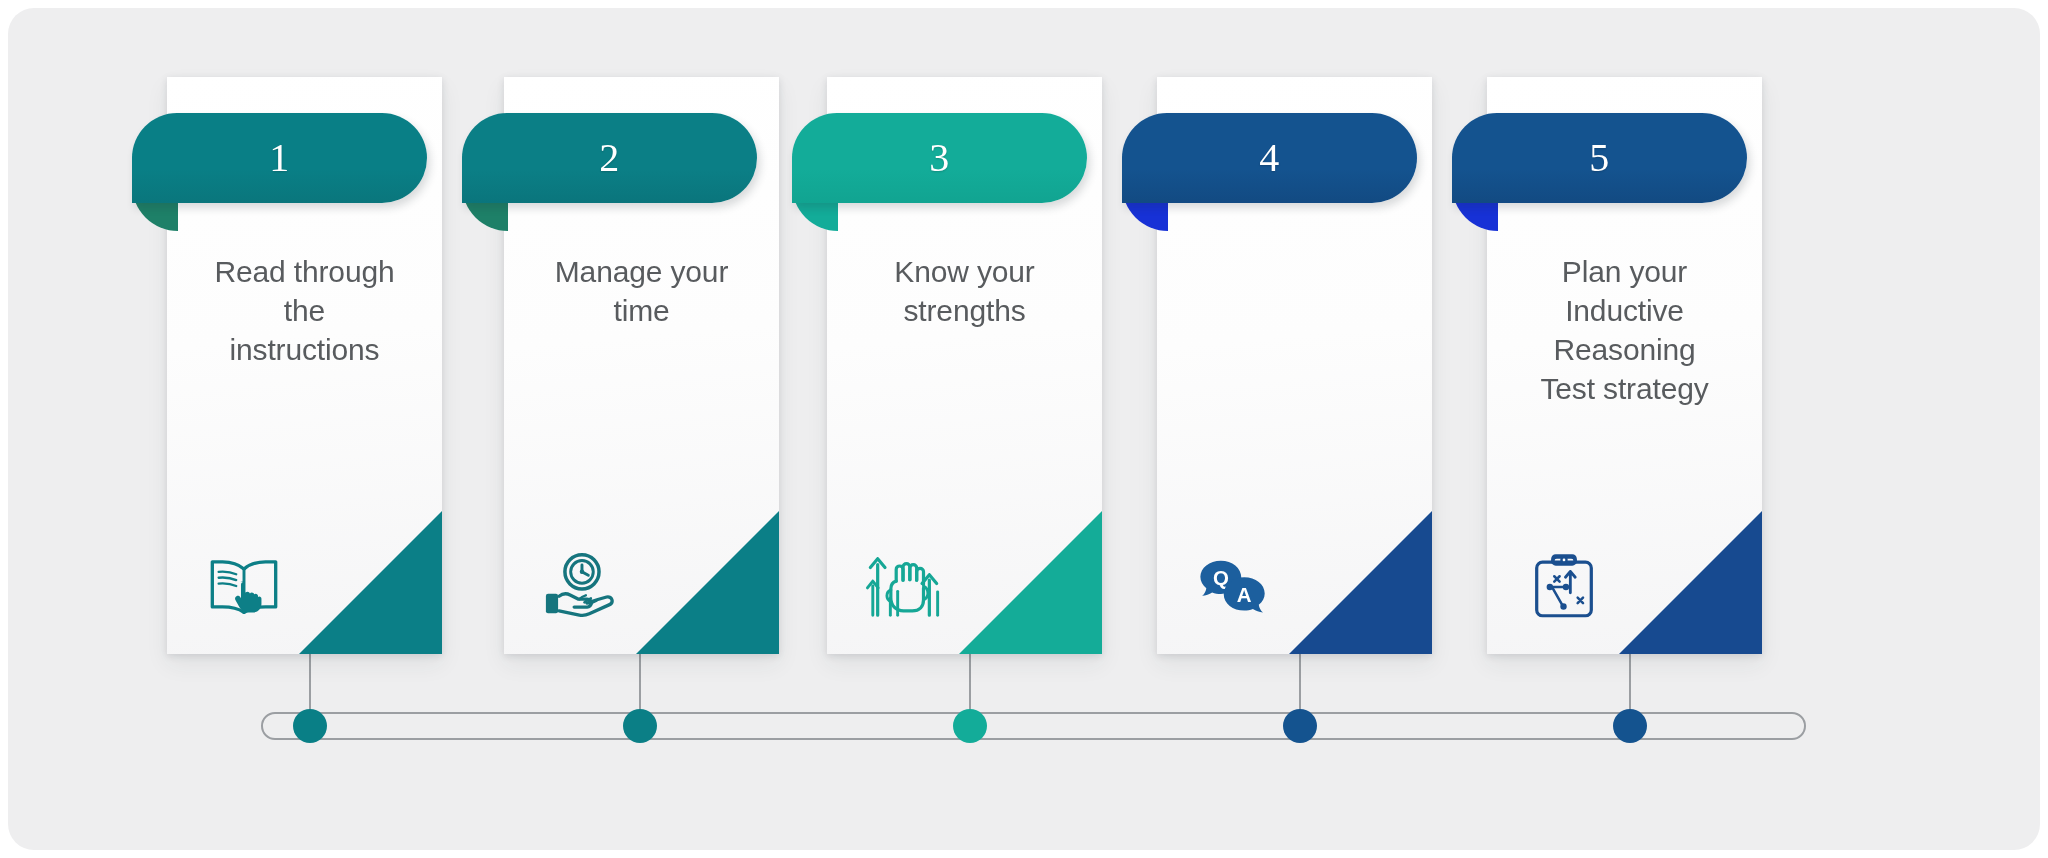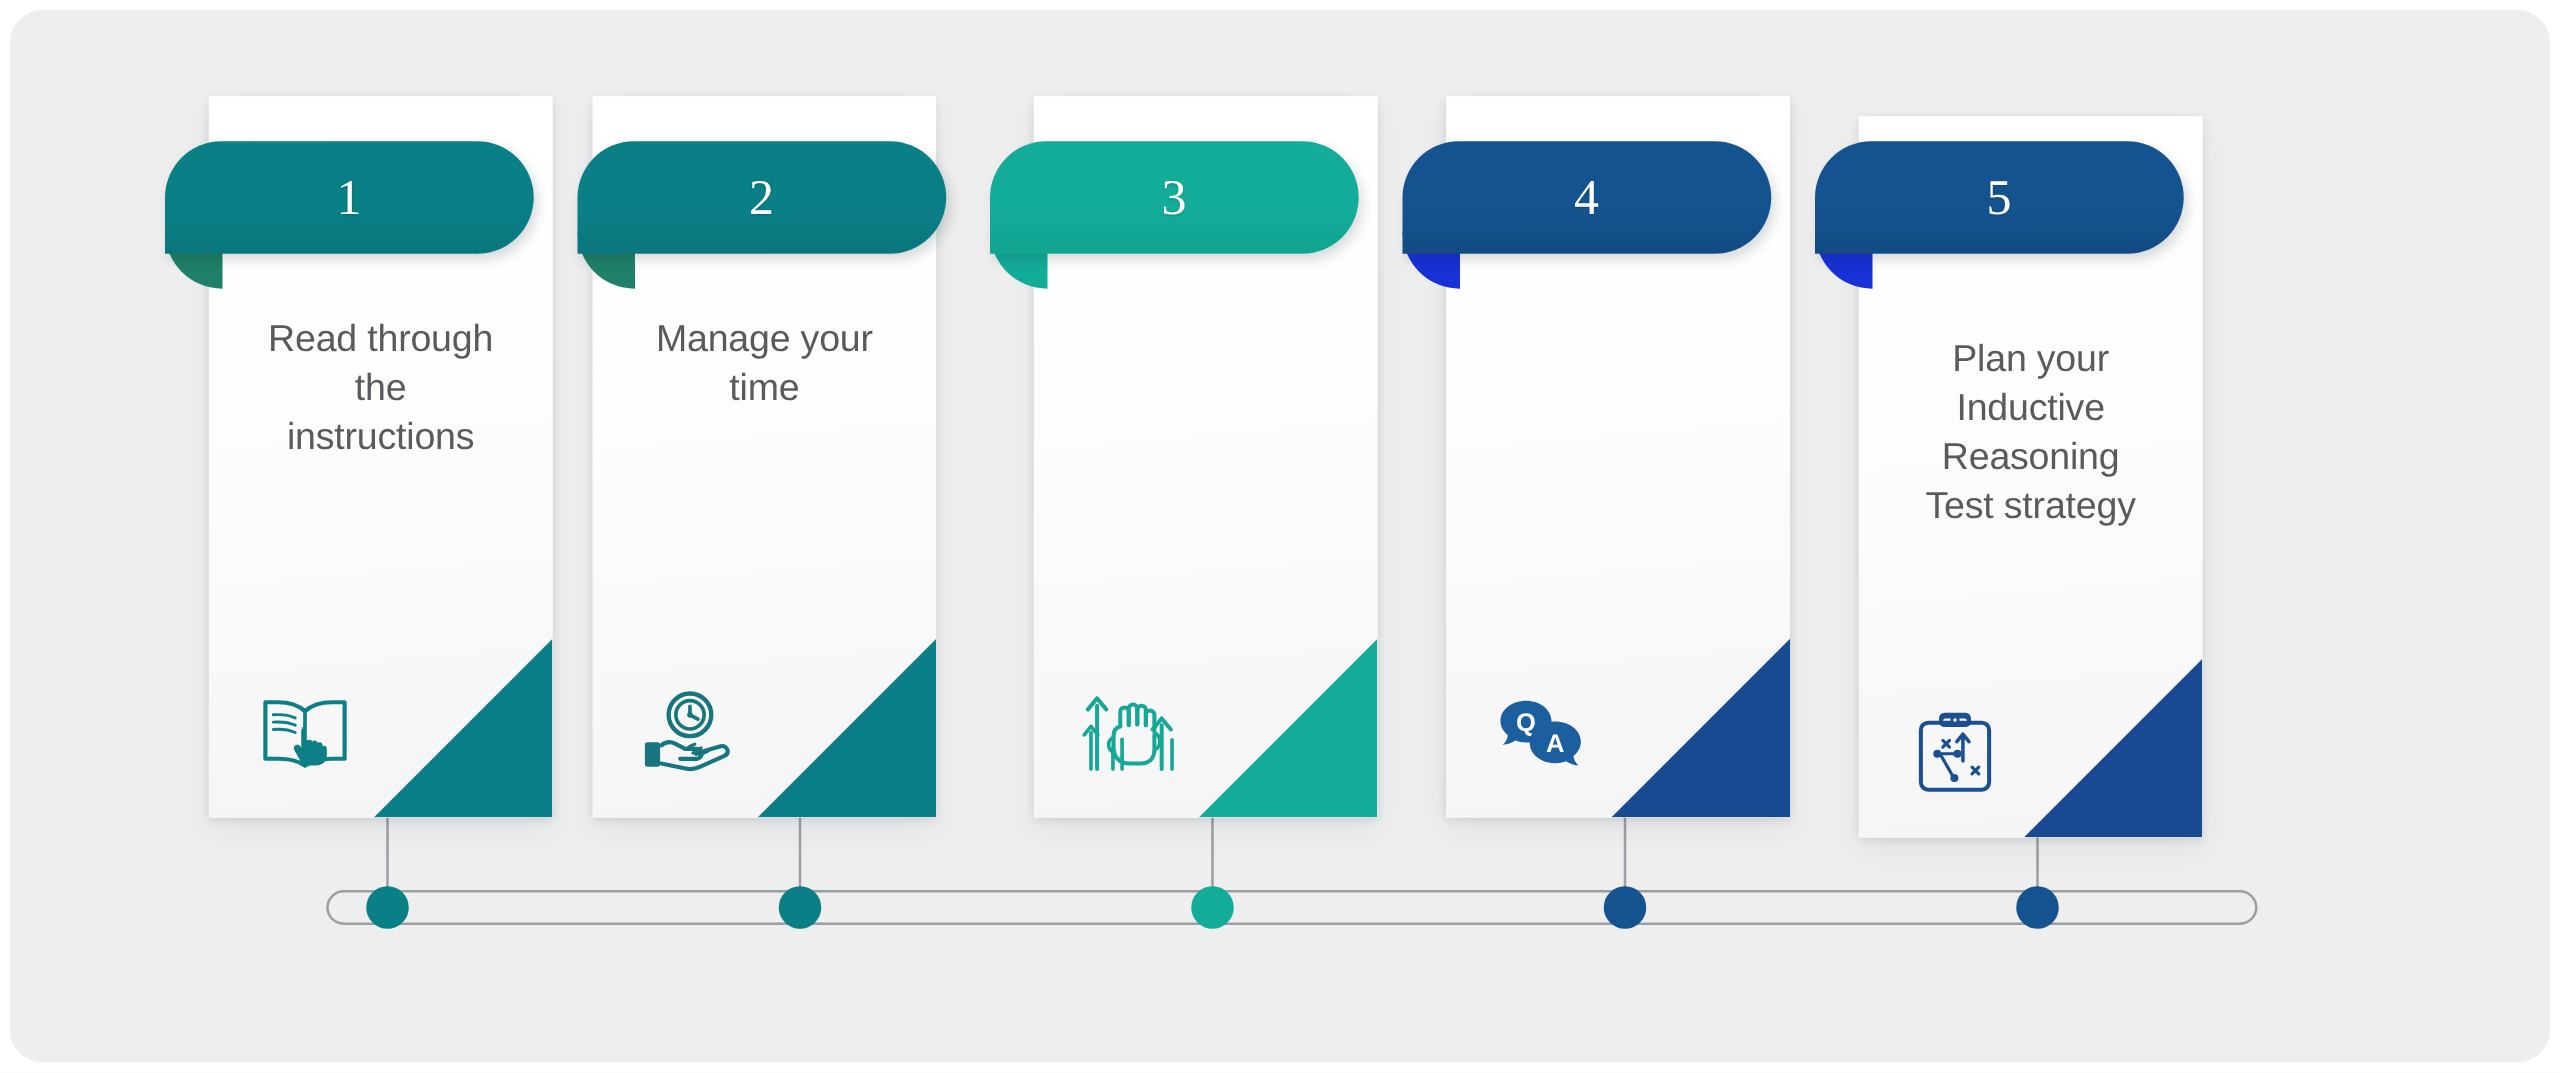--- a/index.html
+++ b/index.html
@@ -211,21 +211,21 @@
               </g>
             </svg>
           </div>
         </div>
         <div class="ribbon-wrap" style="left: 124px;">
           <div class="ribbon-fold" style="background: rgb(30, 128, 104);"></div>
           <div class="ribbon" style="background: linear-gradient(rgb(9, 127, 134) 0%, rgb(9, 127, 134) 62%, rgb(10, 118, 124) 100%);">
             <span class="ribbon-num">1</span>
           </div>
         </div>
-        <div class="card" style="left: 466px;">
+        <div class="card" style="left: 496px;">
           <div class="corner">
             <svg viewBox="0 0 143 143" preserveAspectRatio="none">
               <polygon points="143,0 143,143 0,143" fill="#0b7f87"></polygon>
             </svg>
           </div>
           <div class="card-title">Manage your
 time</div>
           <div class="card-icon">
             <svg viewBox="0 0 80 72">
               <g fill="none" stroke="#16757e" stroke-width="3.6" stroke-linejoin="round" stroke-linecap="round">
@@ -254,20 +254,22 @@
           <div class="ribbon" style="background: linear-gradient(rgb(11, 127, 134) 0%, rgb(11, 127, 134) 62%, rgb(10, 117, 124) 100%);">
             <span class="ribbon-num">2</span>
           </div>
         </div>
         <div class="card" style="left: 819px;">
           <div class="corner">
             <svg viewBox="0 0 143 143" preserveAspectRatio="none">
               <polygon points="143,0 143,143 0,143" fill="#14ac98"></polygon>
             </svg>
           </div>
+          <div class="card-title">Know your
+strengths</div>
           <div class="card-icon">
             <svg viewBox="0 0 80 72">
               <g fill="none" stroke="#16a796" stroke-width="3.3" stroke-linejoin="round" stroke-linecap="round">
                 <path d="M13 66 L13 14 M13 8 L5.5 17 M13 8 L20.5 17"></path>
                 <path d="M32 31 v-12 a3.5 3.5 0 0 1 7 0 v11"></path>
                 <path d="M39 30 v-13.5 a3.5 3.5 0 0 1 7 0 v13"></path>
                 <path d="M46 29.5 v-12 a3.5 3.5 0 0 1 7 0 v12.5"></path>
                 <path d="M53 30 v-8.5 a3.5 3.5 0 0 1 7 0 v13"></path>
                 <path d="M32 31 c-3.5 1-5.5 4-5.5 8 v9 c0 8 5 13.5 13 13.5 h9 c7.5 0 11.5-4.5 11.5-11.5 v-12"></path>
                 <path d="M60 36 c3 1.5 4.5 4 4.5 7.5 0 3-1.5 5.2-4 6.5" stroke-width="3"></path>
@@ -305,21 +307,21 @@
               <text x="50.5" y="52" text-anchor="middle" font-family="Liberation Sans, sans-serif" font-size="21" font-weight="700" fill="#ffffff">A</text>
             </svg>
           </div>
         </div>
         <div class="ribbon-wrap" style="left: 1114px;">
           <div class="ribbon-fold" style="background: rgb(23, 49, 214);"></div>
           <div class="ribbon" style="background: linear-gradient(rgb(20, 83, 143) 0%, rgb(20, 83, 143) 62%, rgb(18, 74, 130) 100%);">
             <span class="ribbon-num">4</span>
           </div>
         </div>
-        <div class="card" style="left: 1479px; margin-top: 16px;">
+        <div class="card" style="left: 1479px;">
           <div class="corner">
             <svg viewBox="0 0 143 143" preserveAspectRatio="none">
               <polygon points="143,0 143,143 0,143" fill="#174a90"></polygon>
             </svg>
           </div>
           <div class="card-title">Plan your
 Inductive
 Reasoning
 Test strategy</div>
           <div class="card-icon">

